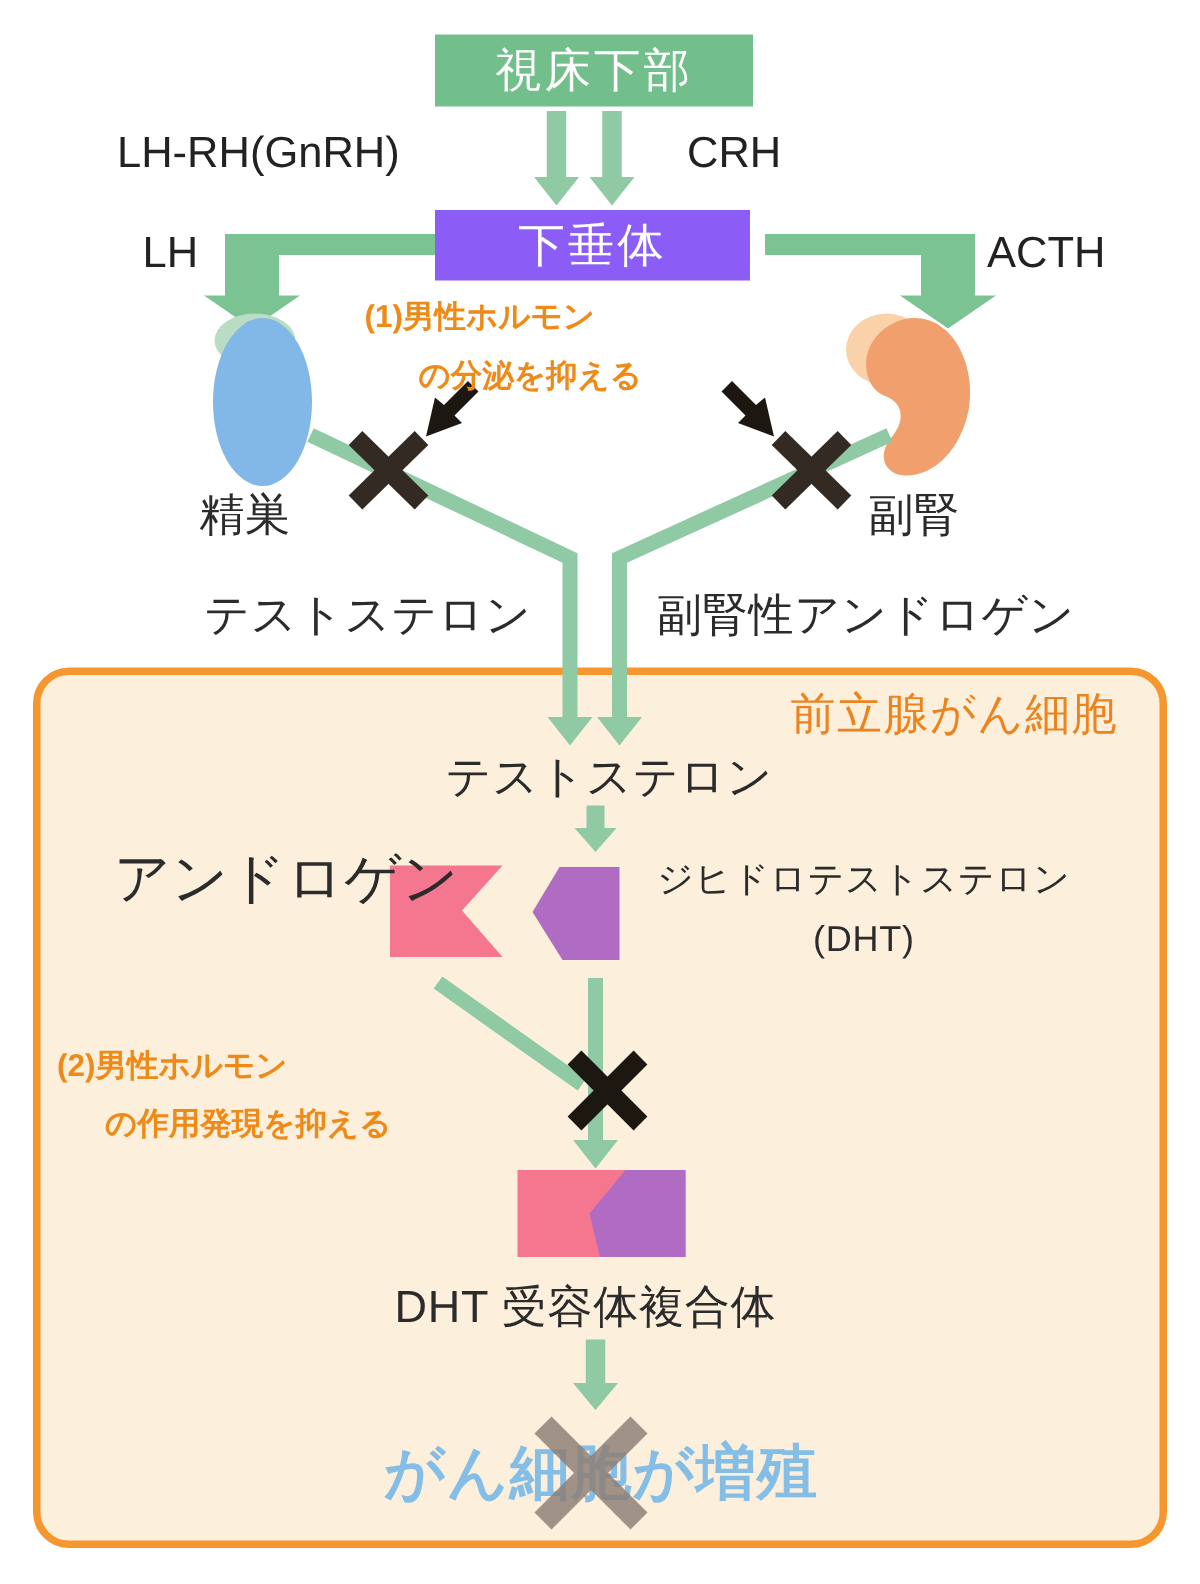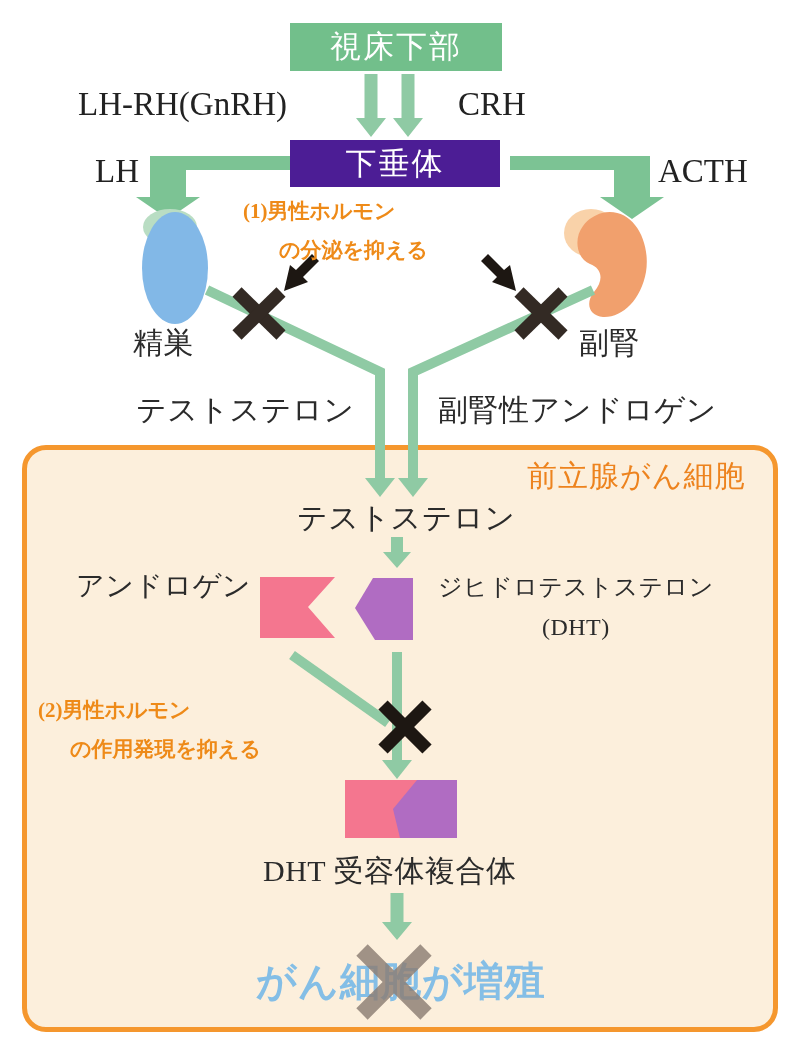--- a/index.html
+++ b/index.html
@@ -1,32 +1,32 @@
 <!DOCTYPE html>
 <html><head>
 <meta charset="utf-8">
 <style>
   html,body{margin:0;padding:0;background:#ffffff;}
   #stage{
     position:relative;width:800px;height:1056px;overflow:hidden;
     background:#ffffff;
-    font-family:Liberation Serif, serif;
+    font-family:Liberation Sans, sans-serif;
   }
   .abs{position:absolute;}
   .jp{color:#2b2b2b;font-weight:500;letter-spacing:0.5px;white-space:nowrap;text-align:center;}
-  .hormone{font-size:33px;color:#222;font-weight:500;}
-  .label29{font-size:28px;}
+  .hormone{font-size:29px;color:#222;font-weight:500;}
+  .label29{font-size:37px;}
   .label30{font-size:30px;}
   .node-box{
     display:flex;align-items:center;justify-content:center;
     color:#ffffff;font-size:31px;font-weight:500;letter-spacing:2px;
     z-index:3;
   }
   #hypothalamus-box{left:290px;top:23px;width:212px;height:48px;background:#72bf8b;}
-  #pituitary-box{left:290px;top:140px;width:210px;height:47px;background:#4c1d95;justify-content:center;}
+  #pituitary-box{left:290px;top:140px;width:210px;height:47px;background:#8b5cf6;justify-content:center;}
   #cancer-panel{
     left:22px;top:445px;width:756px;height:587px;
     background:#fcefdc;border:5px solid #f5972e;border-radius:24px;
     box-sizing:border-box;z-index:1;
   }
   .orange-note{
     color:#ee8a18;font-weight:bold;font-size:21px;line-height:39px;
     white-space:nowrap;z-index:3;
   }
   #panel-title{color:#ed831e;font-size:30px;font-weight:500;letter-spacing:1px;z-index:3;text-align:right;}

